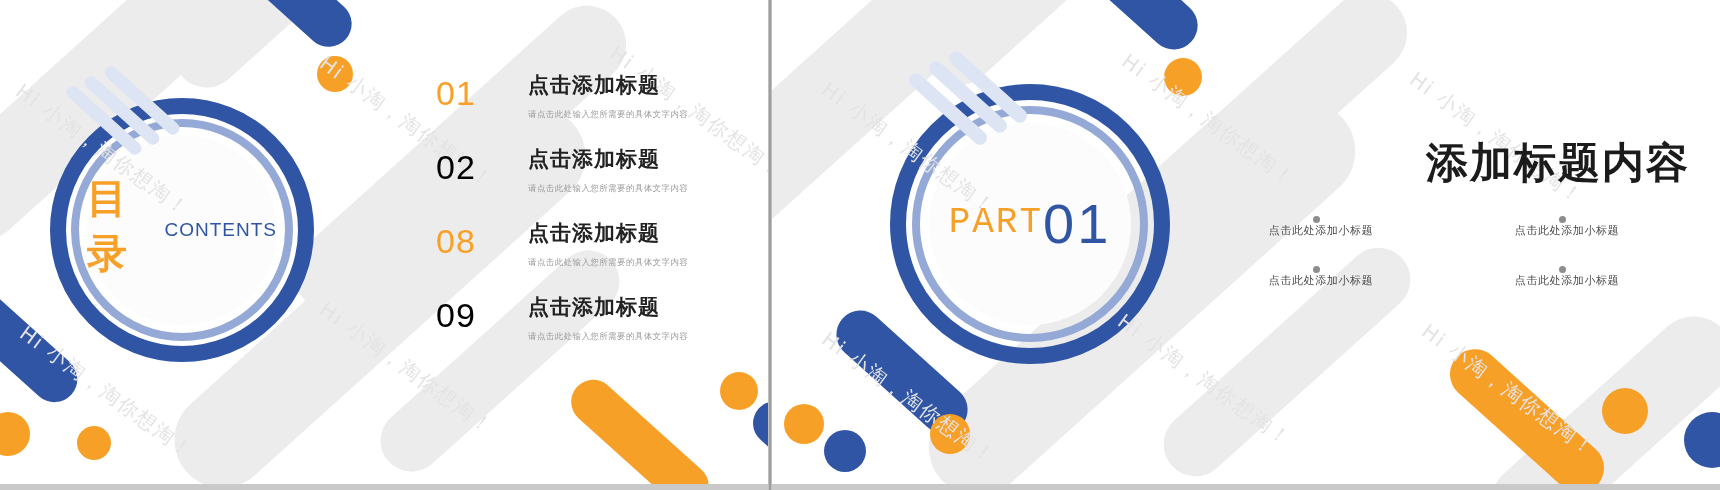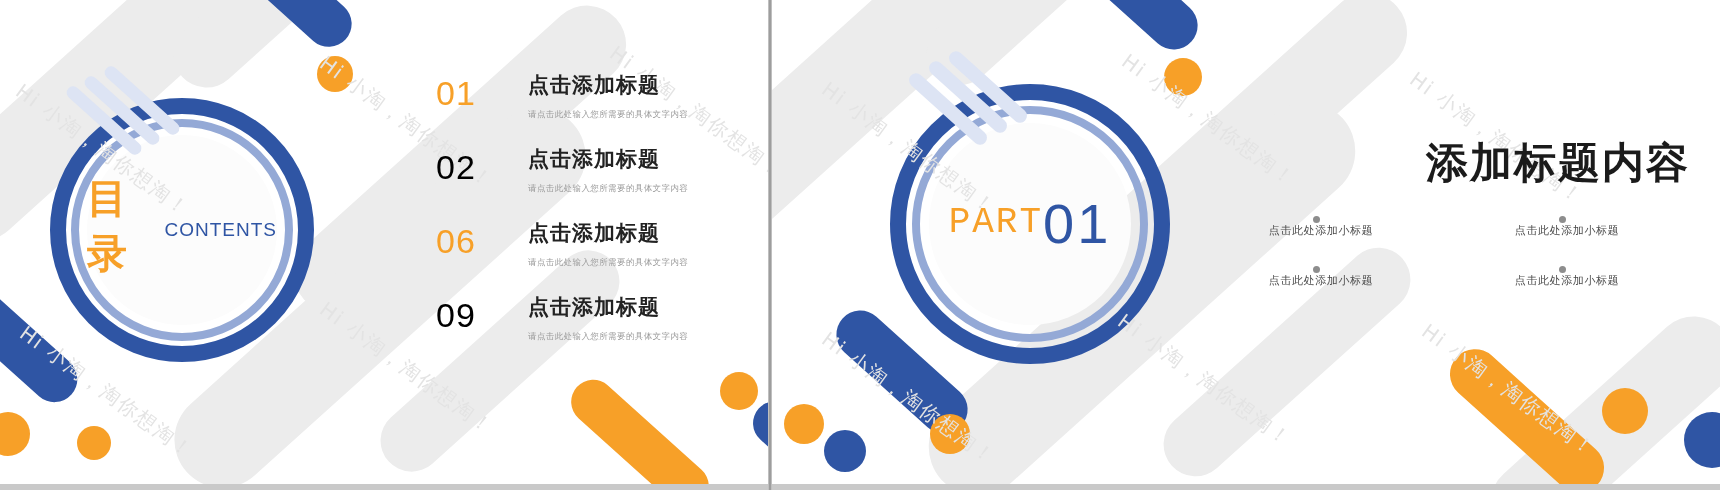--- a/index.html
+++ b/index.html
@@ -121,21 +121,21 @@
 
       <div class="toc-row">
         <div class="toc-num n-blue">02</div>
         <div class="toc-body">
           <div class="toc-head">点击添加标题</div>
           <div class="toc-desc">请点击此处输入您所需要的具体文字内容</div>
         </div>
       </div>
 
       <div class="toc-row">
-        <div class="toc-num n-orange">06</div>
+        <div class="toc-num n-orange">08</div>
         <div class="toc-body">
           <div class="toc-head">点击添加标题</div>
           <div class="toc-desc">请点击此处输入您所需要的具体文字内容</div>
         </div>
       </div>
 
       <div class="toc-row">
         <div class="toc-num n-blue">09</div>
         <div class="toc-body">
           <div class="toc-head">点击添加标题</div>

